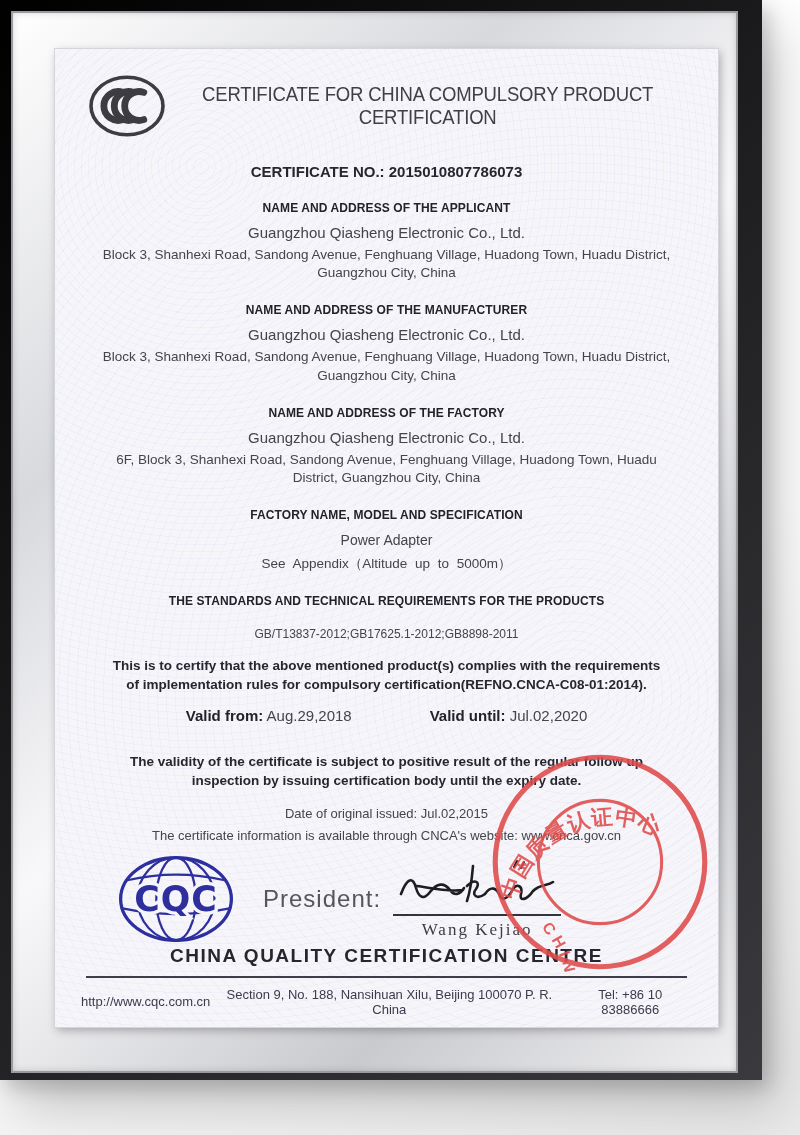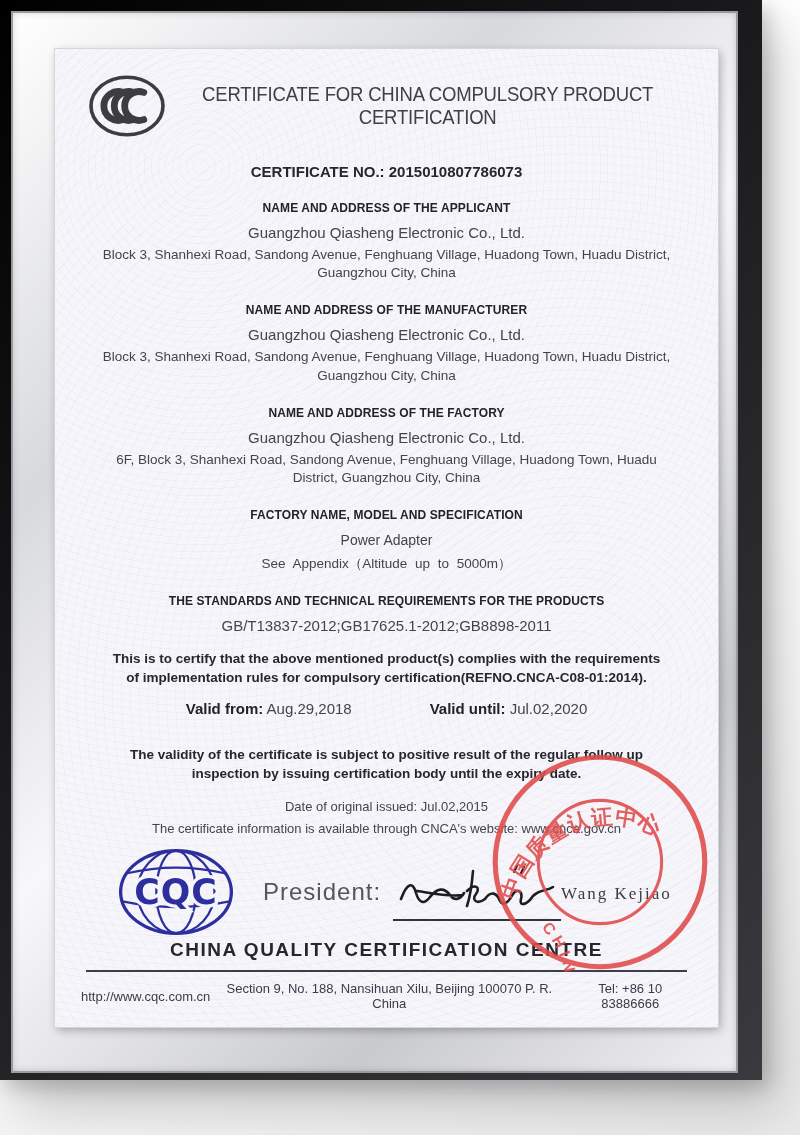--- a/index.html
+++ b/index.html
@@ -45,33 +45,33 @@
     flex:1; font-size:19.5px; color:#3f3f46; letter-spacing:-.2px;
     transform:scaleX(.95); font-weight:400; padding-right:6px;
   }
   .cert-no { margin-top:24px; font-size:15px; font-weight:bold; color:#26262e; }
   
   .sec-heading { margin-top:21px; font-size:12px; font-weight:bold; color:#22222a; letter-spacing:.1px; }
   .company { margin-top:9px; font-size:15px; color:#44444c; }
   .address  { margin-top:5px; font-size:13.5px; line-height:1.35; color:#44444c; padding:0 26px; }
   .product-name { margin-top:10px; font-size:14px; color:#44444c; }
   .appendix { margin-top:7px; font-size:13.5px; color:#44444c; word-spacing:4px; }
-  .standards-value { margin-top:9px; font-size:15px; color:#44444c; }
+  .standards-value { margin-top:19px; font-size:12px; color:#44444c; }
   .certify { margin-top:16px; font-size:13.5px; font-weight:bold; line-height:1.4; color:#26262e; padding:0 34px; }
   .valid-row { margin-top:12px; display:flex; justify-content:center; gap:78px; font-size:15px; }
   .valid-row .lbl { font-weight:bold; color:#22222a; }
   .valid-row .val { color:#44444c; }
   .validity { margin-top:29px; font-size:13.5px; font-weight:bold; line-height:1.4; color:#26262e; padding:0 52px; }
   .orig-date { margin-top:15px; font-size:13px; color:#44444c; }
   .info-note { margin-top:7px; font-size:13px; color:#44444c; }
   
   .sign-row { margin-top:10px; display:flex; align-items:center; text-align:left; padding-left:42px; height:128px; }
   .cqc-logo { width:122px; height:92px; flex:0 0 auto; }
   .president-label { font-size:24px; color:#55555d; font-weight:400; letter-spacing:1px; margin-left:26px; }
-  .sig-wrap { margin-left:12px; display:flex; flex-direction:row; align-items:center; }
+  .sig-wrap { margin-left:12px; display:flex; flex-direction:column; align-items:center; }
   .sig-svg { width:168px; height:58px; border-bottom:2px solid #33333b; }
   .president-name { font-family:"Liberation Serif", serif; font-size:17px; color:#3c3c44; letter-spacing:2px; margin-top:4px; }
   
   .stamp { position:absolute; left:432px; top:700px; width:226px; height:226px; opacity:.88; pointer-events:none; }
   
   .footer { margin-top:auto; }
   .footer-org { font-size:19px; font-weight:bold; color:#26262e; letter-spacing:1.5px; }
   .footer-rule { margin:9px auto 0; width:96%; border:0; border-top:2px solid #3e3e4a; }
   .footer-row { margin-top:9px; display:flex; justify-content:space-between; align-items:center; font-size:13px; color:#3b3b4a; padding:0 8px 2px 8px; }
 </style>

